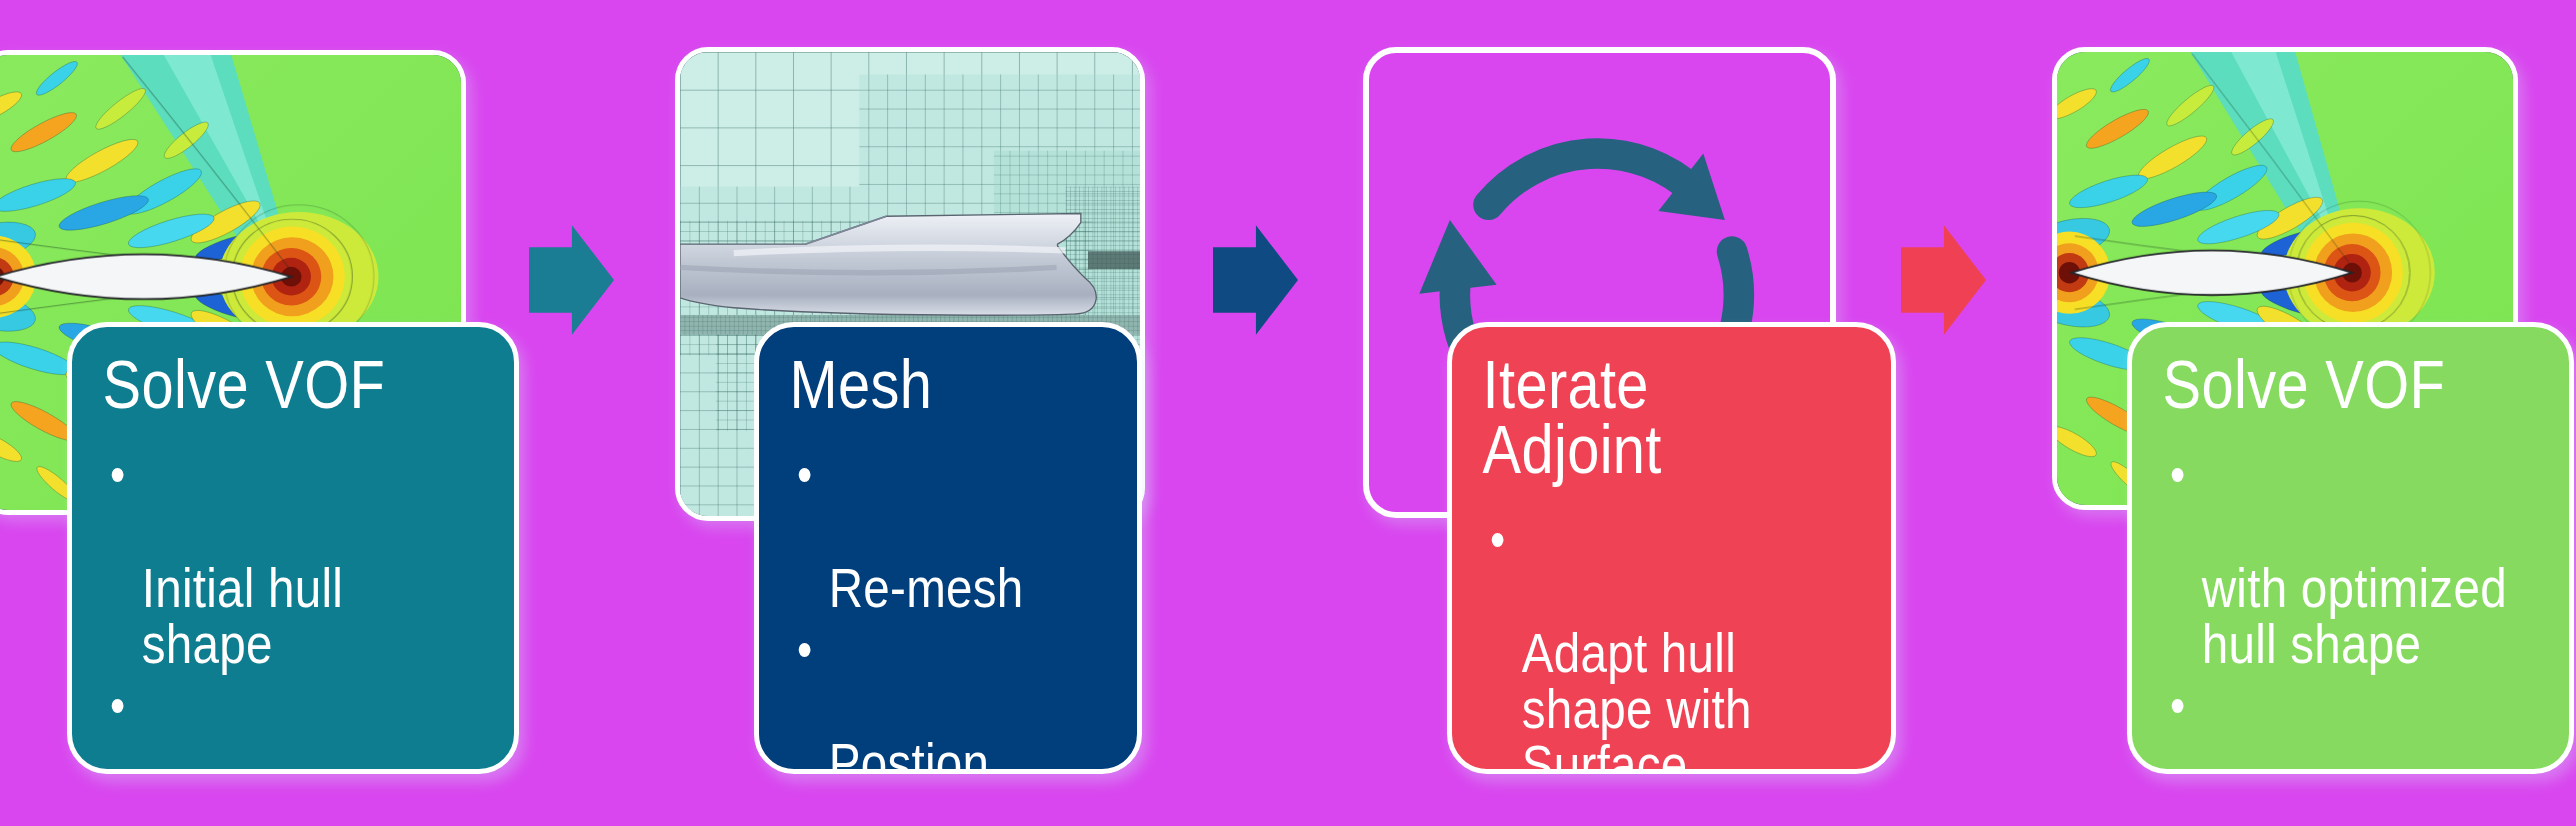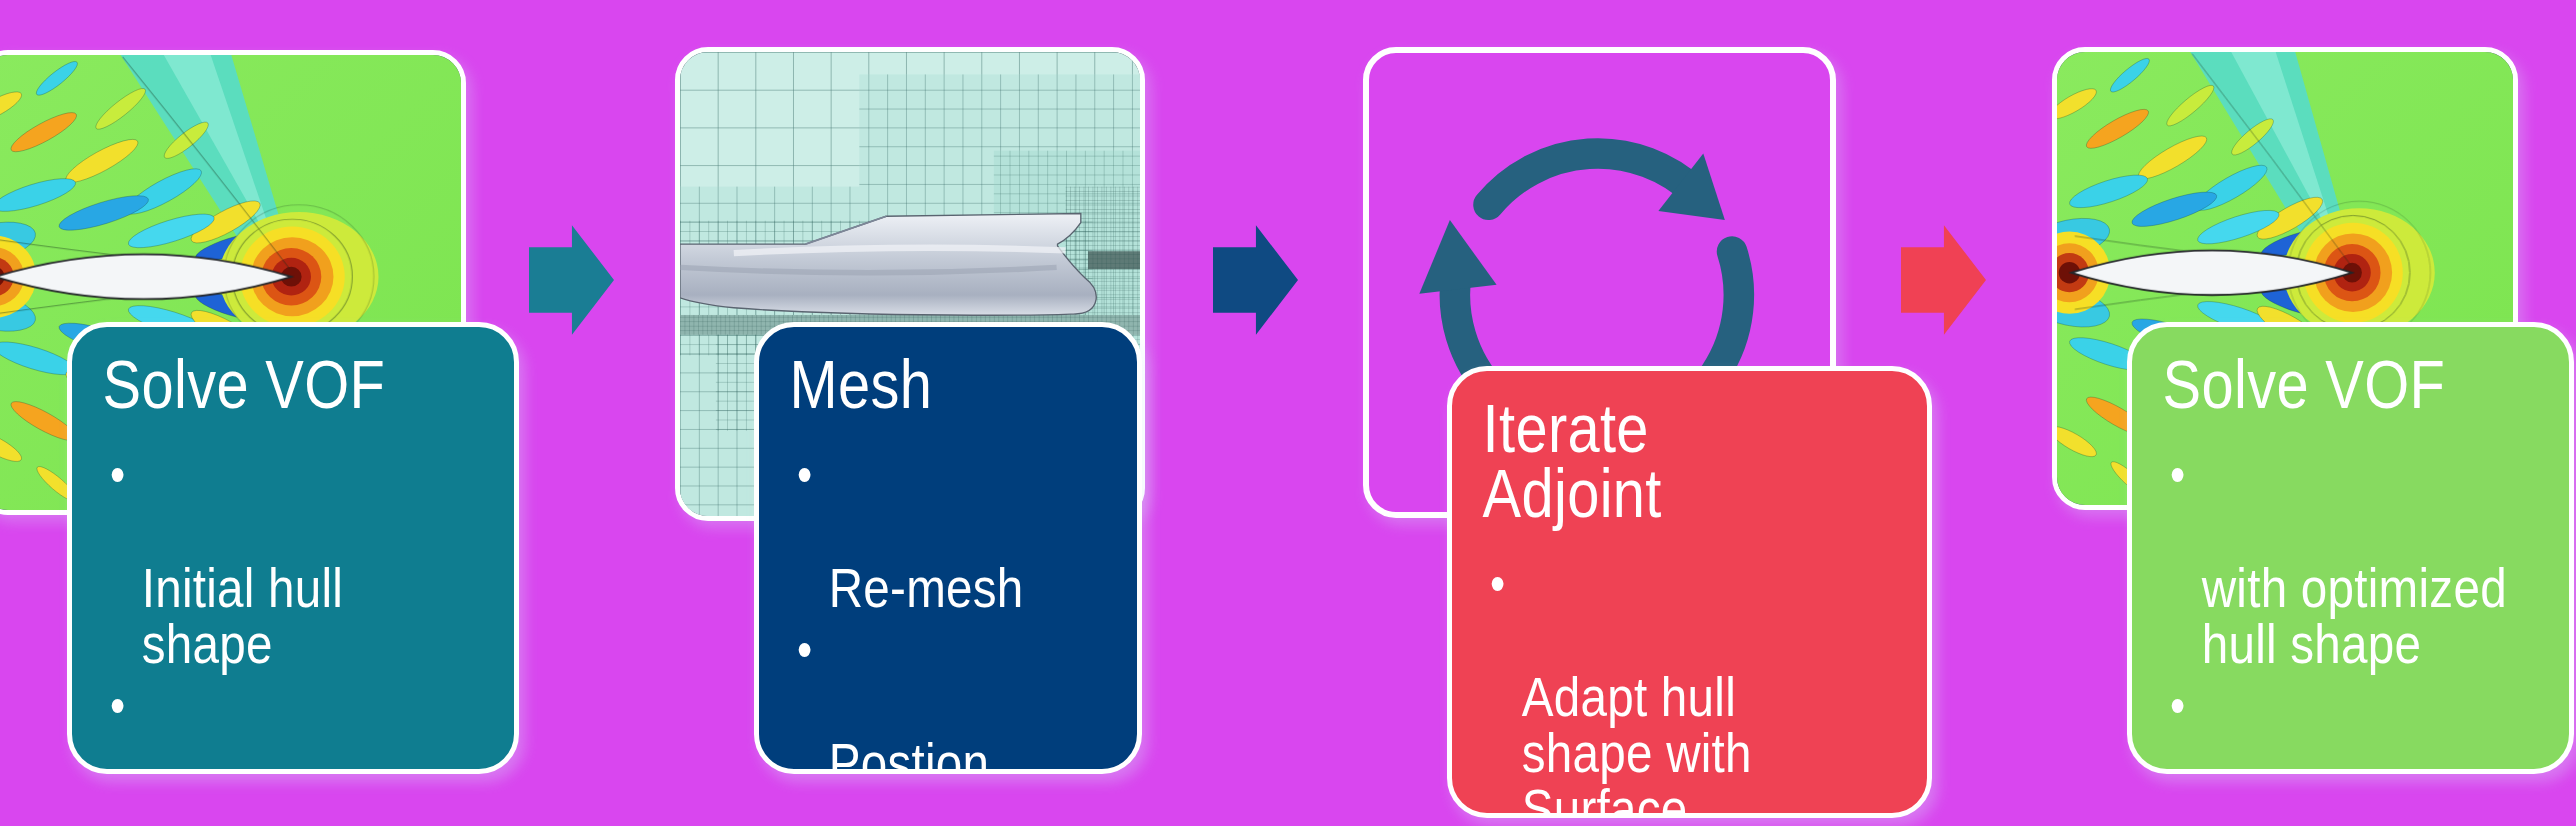--- a/index.html
+++ b/index.html
@@ -21,21 +21,21 @@
   .c4{left:2052px;top:47px;width:456px;height:453px;}
   
   .tbox{
     position:absolute;top:322px;height:452px;
     border:5.3px solid #fff;border-radius:40px;color:#fff;
     box-shadow:5.3px 8px 14px rgba(215,238,248,0.30);
     overflow:hidden;box-sizing:border-box;
   }
   .b1{left:67px;width:452px;}
   .b2{left:754px;width:388px;}
-  .b3{left:1447px;width:485px;margin-top:44px;}
+  .b3{left:1447px;width:449px;}
   .b4{left:2127px;width:447px;}
   .content{
     width:118%;transform:scaleX(0.85);transform-origin:left top;
     padding:25.4px 0 0 36px;box-sizing:border-box;
   }
   .title{
     margin:0;font-size:68px;line-height:65px;font-weight:400;
     white-space:pre-line;letter-spacing:0.4px;
   }
   ul.bullets{list-style:none;margin:31px 0 0 0;padding:0;}

